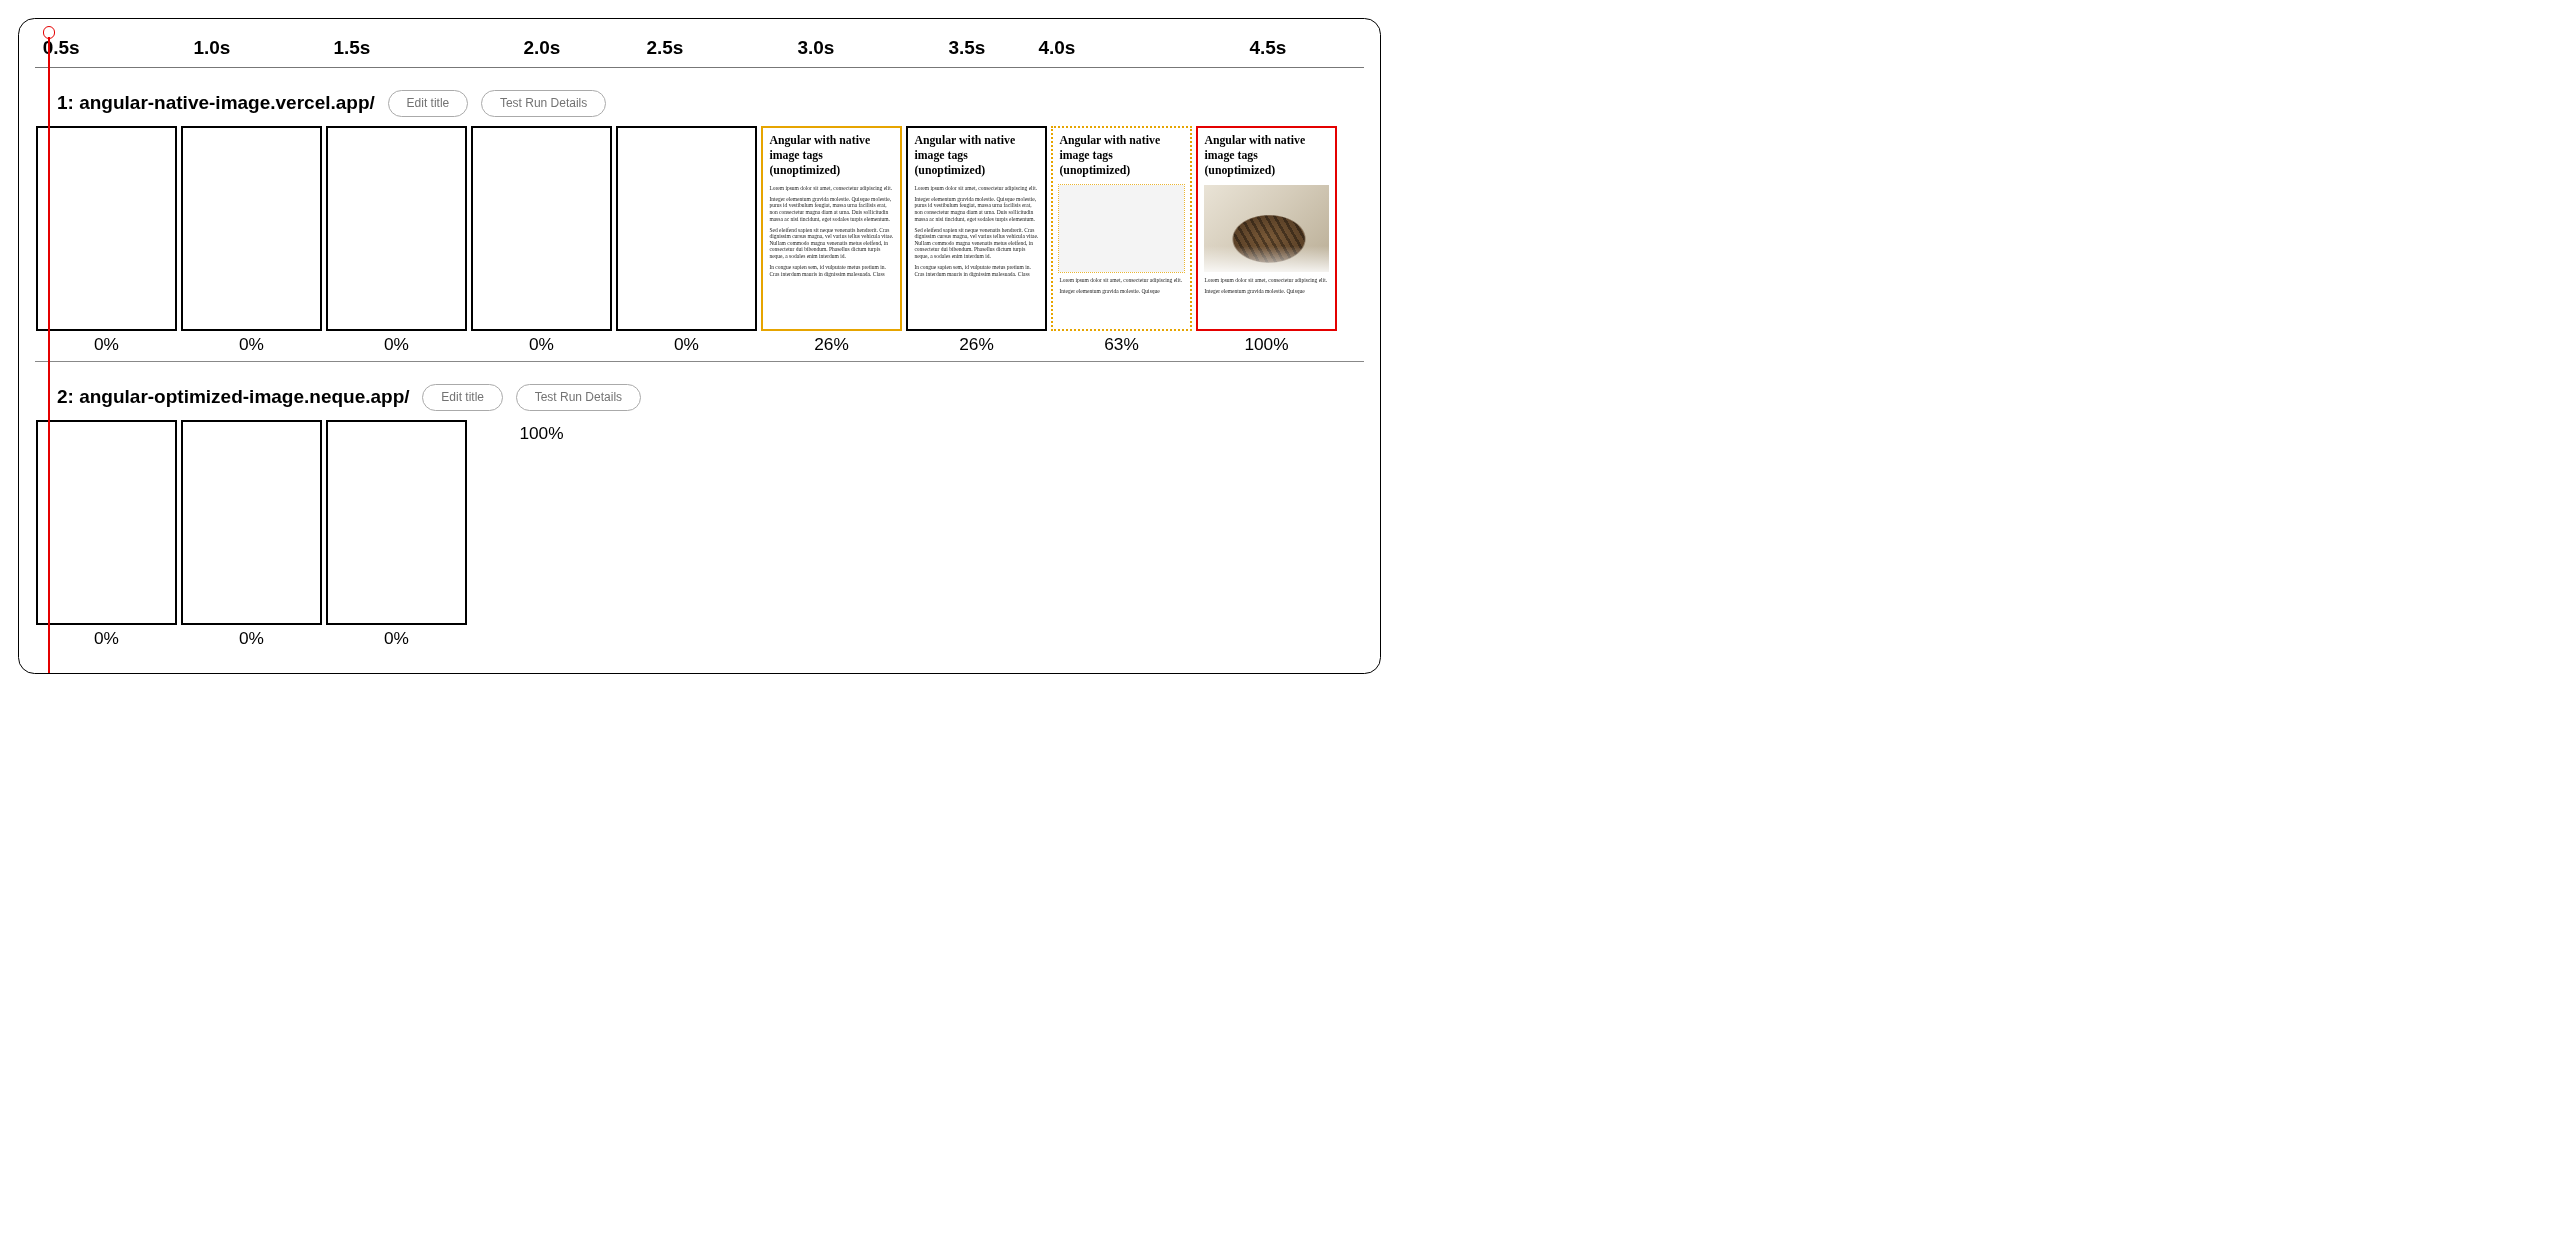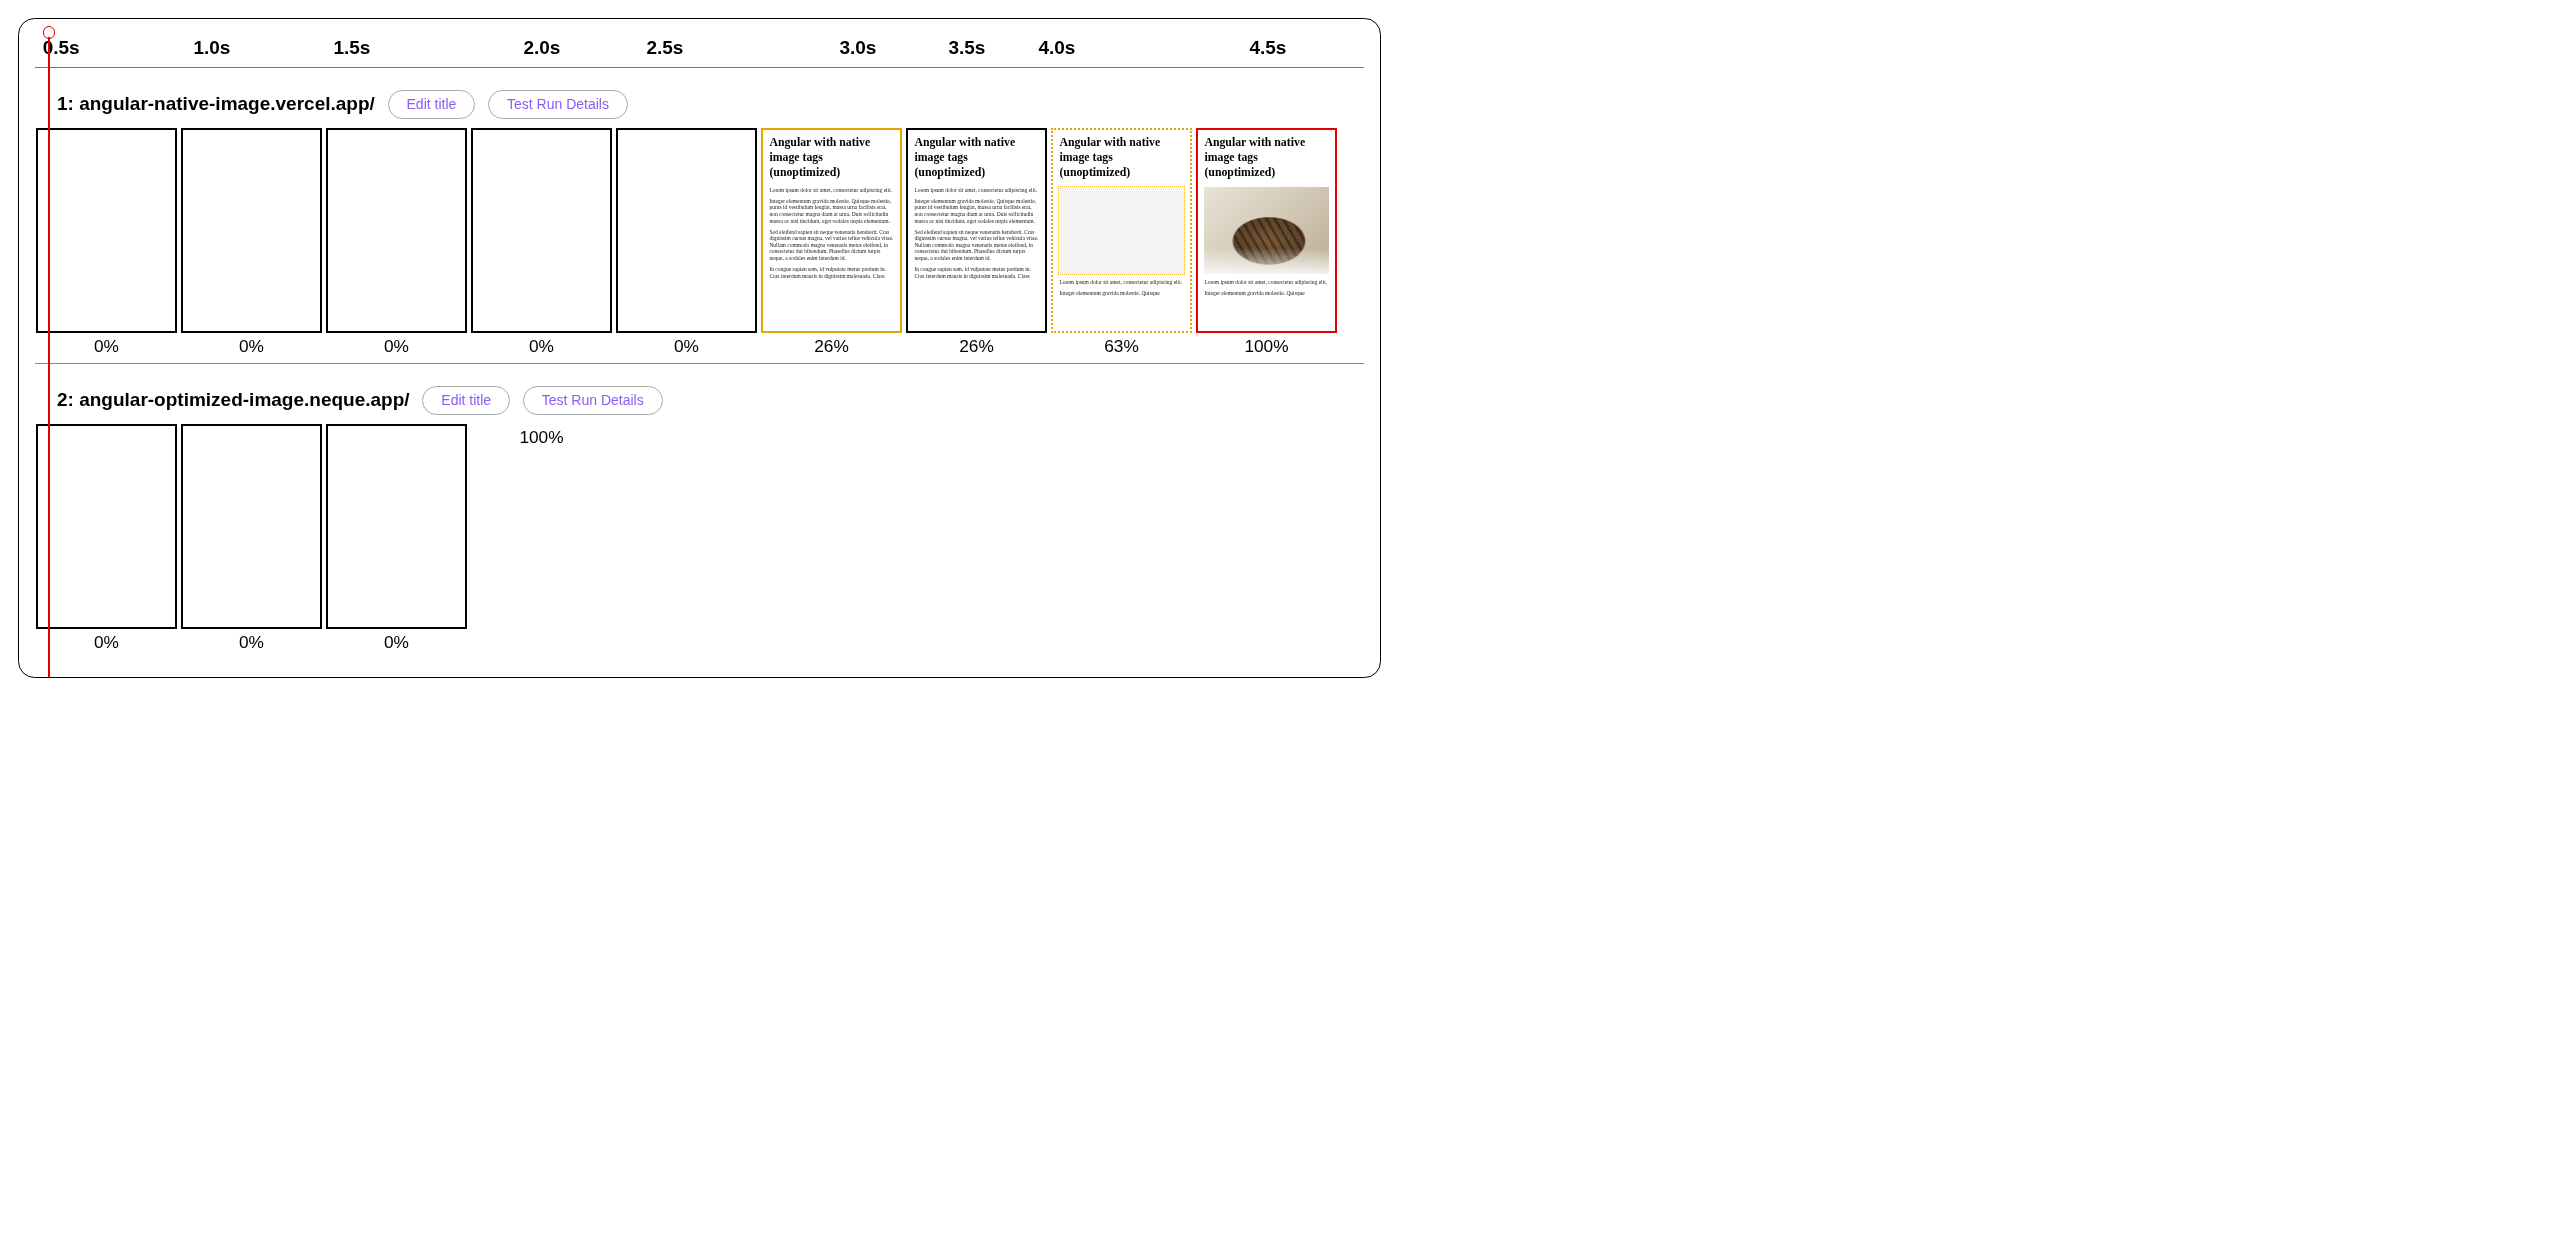--- a/index.html
+++ b/index.html
@@ -59,22 +59,22 @@
   }
   .row-title .label {
     font-weight: 700;
     font-size: 19px;
     color: #000;
   }
   .pill {
     border: 0.9px solid #aaa;
     border-radius: 20px;
     padding: 5.5px 18px;
-    font-size: 14px;
-    color: #8b5cf6;
+    font-size: 12px;
+    color: #737373;
     background: #fff;
     cursor: pointer;
   }
   .filmstrip {
     display: flex;
     gap: 10px;
     margin-left: 0;
   }
   .frameCol {
     width: 135px;
@@ -162,21 +162,21 @@
 <div class="panel">
 
   <div class="ruler">
     <div class="playhead"></div>
     <div class="playline"></div>
     <div class="tick" style="left:7.3px">0.5s</div>
     <div class="tick" style="left:158px">1.0s</div>
     <div class="tick" style="left:298px">1.5s</div>
     <div class="tick" style="left:488px">2.0s</div>
     <div class="tick" style="left:611px">2.5s</div>
-    <div class="tick" style="left:804px">3.0s</div>
+    <div class="tick" style="left:762px">3.0s</div>
     <div class="tick" style="left:913px">3.5s</div>
     <div class="tick" style="left:1003px">4.0s</div>
     <div class="tick" style="left:1214px">4.5s</div>
   </div>
 
   <div class="row-title">
     <span class="label">1: angular-native-image.vercel.app/</span>
     <button class="pill">Edit title</button>
     <button class="pill">Test Run Details</button>
   </div>

